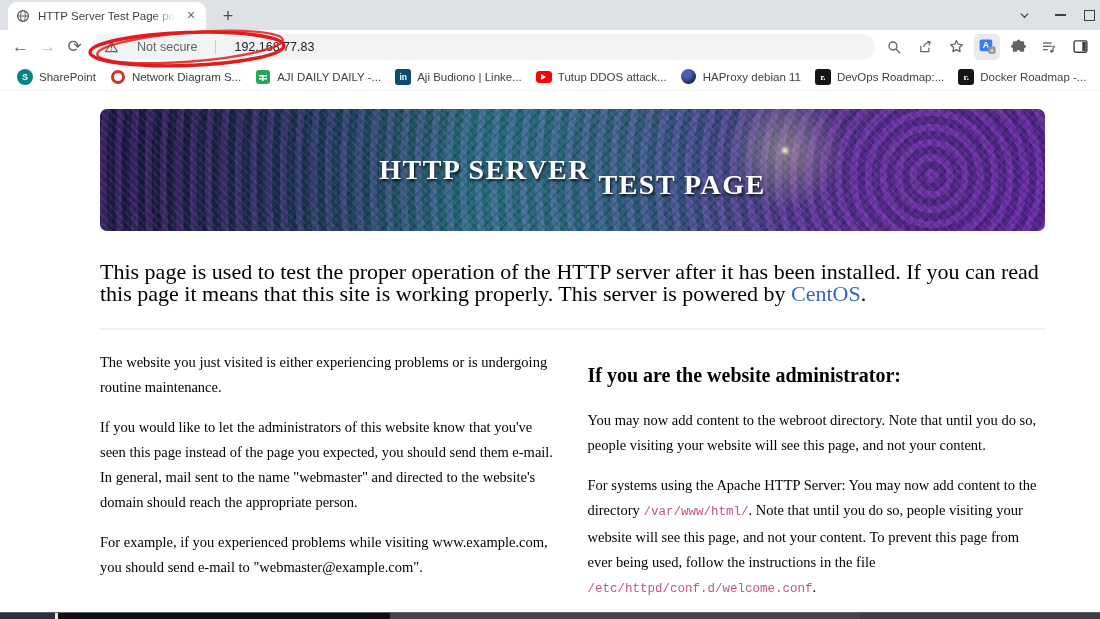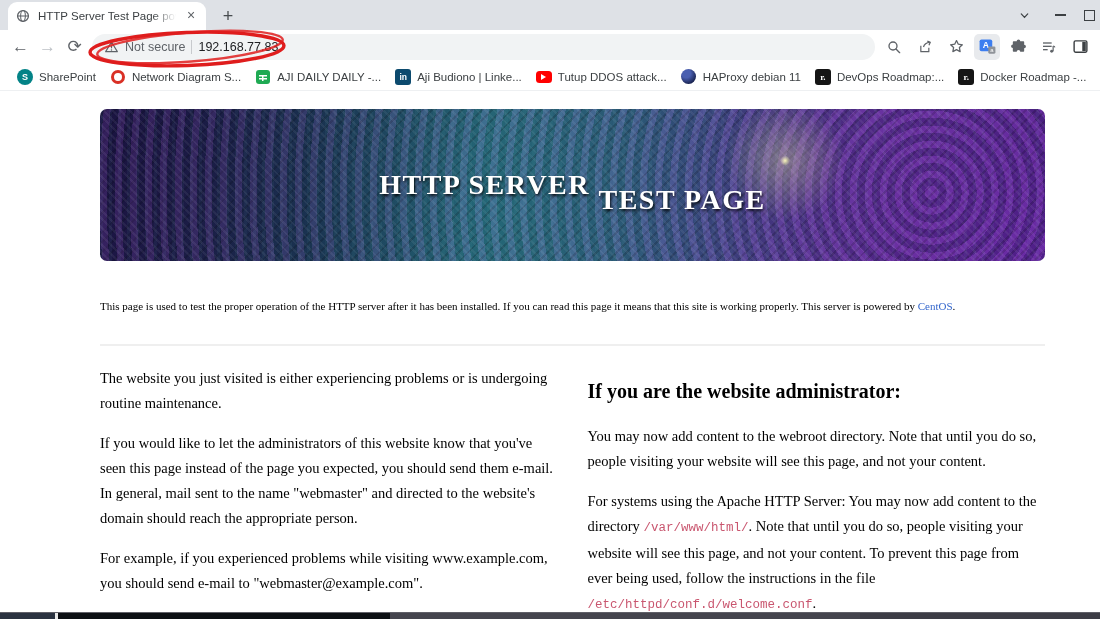--- a/index.html
+++ b/index.html
@@ -23,21 +23,21 @@
   .winbtn.max { width:22px; justify-content:flex-start; padding-left:6px; }
   .minimize-bar { width:11px; height:1.6px; background:#3c4043; }
   .max-rect { width:11px; height:11px; border:1.6px solid #3c4043; }
 
   
   .toolbar { height:33px; display:flex; align-items:center; padding:0 7px; background:#fff; }
   .nav-btn { width:27px; height:27px; display:flex; align-items:center; justify-content:center;
          font-size:17px; color:#5f6368; border-radius:50%; flex:0 0 auto; }
   .nav-btn.disabled { color:#bdc1c6; }
   .omnibox { flex:1; height:26px; background:#f1f3f4; border-radius:13px; display:flex; align-items:center;
-         padding:0 12px; margin:0 6px 0 4px; gap:6px; min-width:0; }
+         padding:0 12px; margin:0 6px 0 4px; gap:18px; min-width:0; }
   .security-text { font-size:12.5px; color:#5f6368; }
   .ob-divider { width:1px; height:14px; background:#c8cacd; }
   .url-text { font-size:12.5px; color:#202124; }
   .tool-icons { display:flex; align-items:center; gap:5px; flex:0 0 auto; }
   .tool-btn { width:26px; height:26px; display:flex; align-items:center; justify-content:center; }
   .translate-bg { background:#e8eaed; border-radius:5px; }
 
   
   .bookmarks { height:28px; display:flex; align-items:center; padding:0 10px; background:#fff;
          border-bottom:1px solid #eef0f2; }
@@ -53,40 +53,40 @@
   .fav-linkedin { background:#0c4a6e; border-radius:3px; color:#fff; font-size:8.5px; font-weight:bold; }
   .fav-youtube { width:16px; height:12px; background:#f00; border-radius:3.5px; display:flex; align-items:center; justify-content:center; }
   .yt-tri { width:0; height:0; border-left:5px solid #fff; border-top:3.2px solid transparent; border-bottom:3.2px solid transparent; }
   .fav-haproxy { width:15px; height:15px; border-radius:50%;
          background:radial-gradient(circle at 35% 30%, #4a5fb0 0 30%, #18224f 75%); }
   .fav-roadmap { background:#151515; border-radius:3px; color:#fff; font-size:9px; font-weight:bold;
          font-family:"Liberation Serif",serif; }
 
   
   .page { position:relative; font-family:"Liberation Serif",serif; color:#000; height:527px; overflow:hidden; }
-  .banner { margin:18px 0 0 100px; width:945px; height:152px; border-radius:7px; position:relative; overflow:hidden;
+  .banner { margin:18px 0 0 100px; width:945px; height:122px; border-radius:7px; position:relative; overflow:hidden;
     background-color:#1f2a4a;
     background-image:
       radial-gradient(circle 5px at 72.5% 34%, rgba(255,252,190,0.95), rgba(255,252,190,0) 100%),
       radial-gradient(circle 60px at 72.5% 34%, rgba(240,240,170,0.35), rgba(240,240,170,0) 100%),
       repeating-radial-gradient(circle at 88% 55%, rgba(150,90,210,0.20) 0 7px, rgba(25,35,75,0.20) 7px 15px),
       repeating-linear-gradient(45deg, rgba(255,255,255,0.07) 0 2px, transparent 2px 6px),
       repeating-linear-gradient(-45deg, rgba(0,0,0,0.18) 0 2px, transparent 2px 7px),
       repeating-linear-gradient(90deg, rgba(120,220,210,0.06) 0 3px, transparent 3px 9px),
       radial-gradient(circle at 0% 20%, rgba(25,15,60,0.9), transparent 40%),
       radial-gradient(circle at 100% 90%, rgba(100,30,160,0.8), transparent 45%),
       radial-gradient(circle at 40% 60%, rgba(35,130,140,0.6), transparent 55%),
       linear-gradient(90deg, #241a4e 0%, #173a4d 22%, #2d6a75 42%, #37517c 62%, #5a2d8a 84%, #47207a 100%);
   }
   .banner-title { position:absolute; inset:0; display:flex; align-items:center; justify-content:center;
     color:#fff; font-size:28px; letter-spacing:1.5px; text-shadow:1px 2px 3px rgba(0,0,0,0.85); white-space:pre; }
   .banner-title .t1 { font-weight:600; }
   .banner-title .t2 { font-weight:800;margin-top:30px; }
 
-  .intro { margin:30px 0 0 100px; width:945px; font-size:11px; line-height:30px; }
+  .intro { margin:30px 0 0 100px; width:945px; font-size:22px; line-height:22px; }
   .link-centos { color:#3366cc; text-decoration:none; }
   .rule { margin:23px 0 0 100px; width:945px; border:none; border-top:2px solid #efefef; }
   .columns { display:flex; gap:30px; margin:20px 0 0 100px; width:945px; }
   .col { flex:1; min-width:0; }
   .col h2 { font-size:20px; font-weight:bold; margin:14px 0 21px; }
   .col p { font-size:14.5px; line-height:25px; margin:0 0 15px; }
   code.cfg { font-family:"Liberation Mono",monospace; font-size:12.5px; color:#c9566f; }
 
   
   .annotation { position:absolute; left:84px; top:26px; z-index:50; pointer-events:none; }

